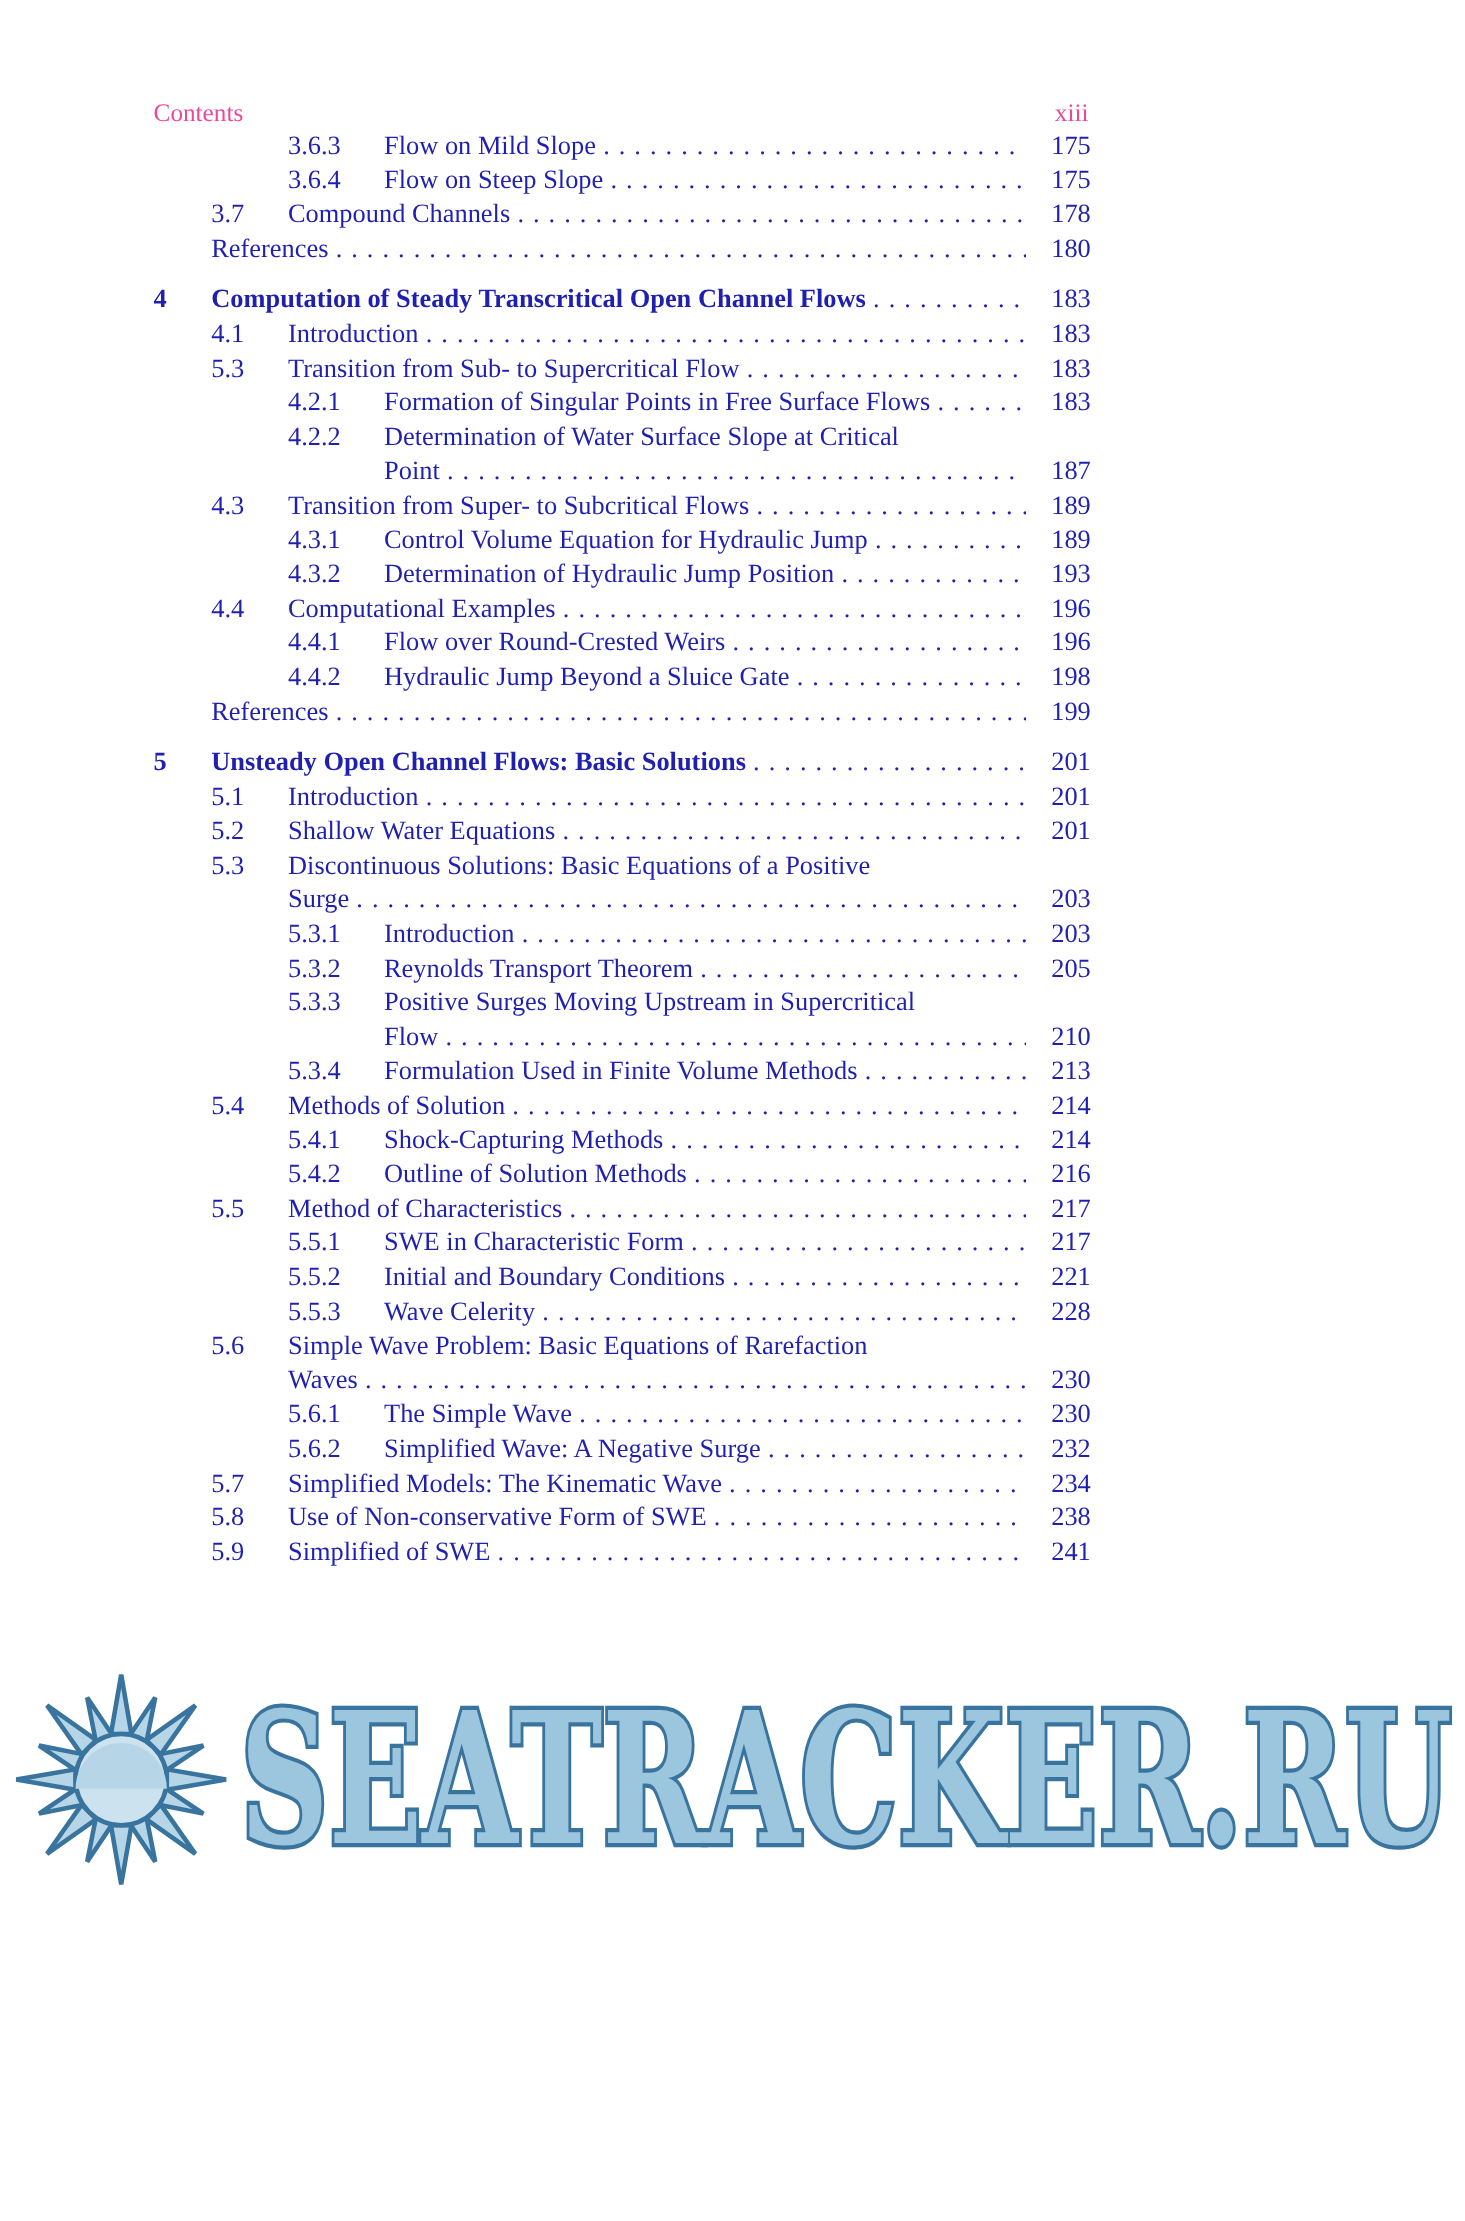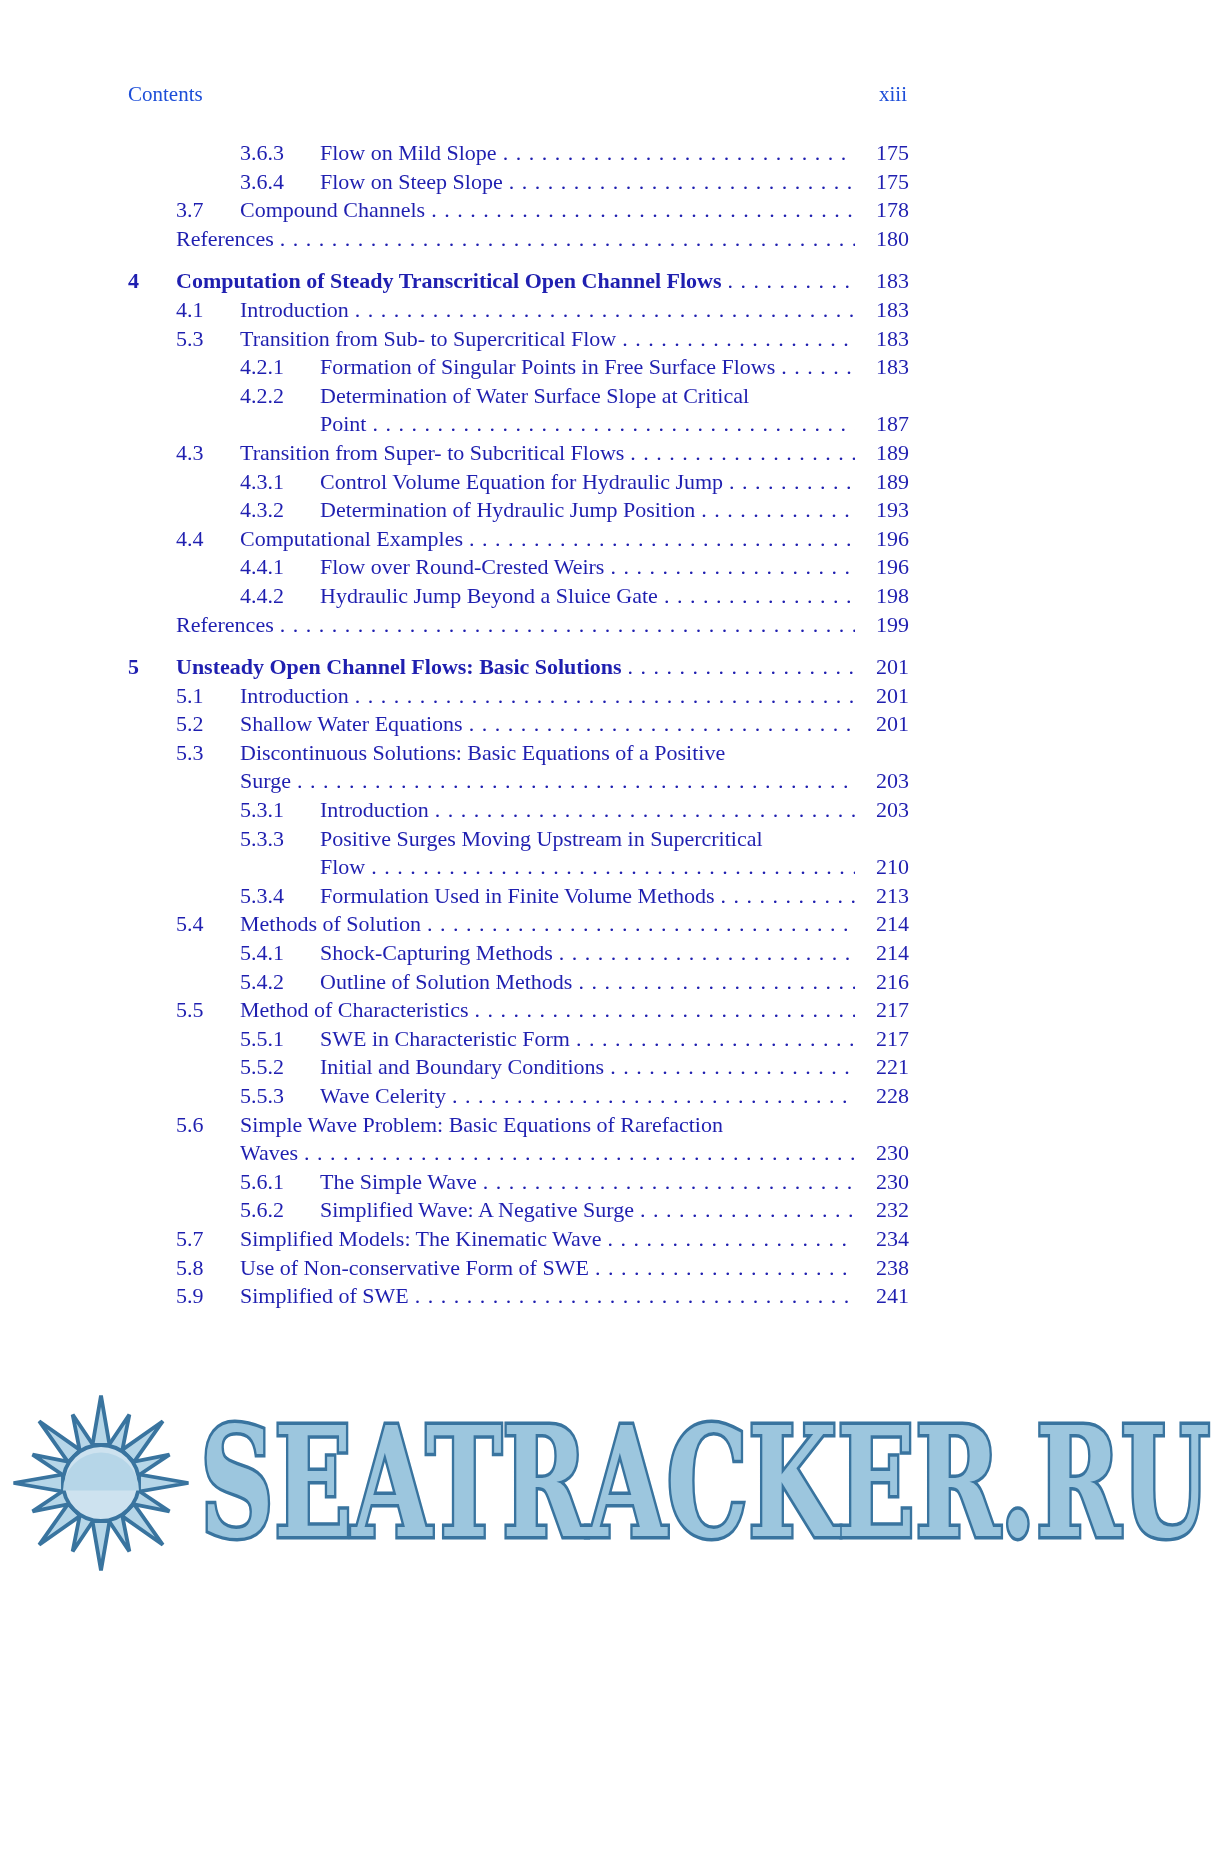--- a/index.html
+++ b/index.html
@@ -14,27 +14,26 @@
   }
   
   .running-header {
     display: flex;
     justify-content: space-between;
     margin: 0 auto;
     padding-top: 82px;
     margin-left: 128px;
     width: 779px;
     font-size: 21px;
-    color: #1d4ed8;
+    color: #ec4899;
   }
   
   .toc {
     margin-left: 128px;
     width: 781px;
-    margin-top: 32px;
     color: var(--toc-color, #1f1fb0);
     font-size: 22px;
     line-height: 28.6px;
   }
   .entry { display: flex; }
   .entry.gap { margin-top: 14px; }
   .entry .num { flex: none; }
   .entry .body { flex: 1; min-width: 0; }
   .entry .firstlines { white-space: normal; }
   .lastline { display: flex; align-items: flex-start; }
@@ -331,20 +330,31 @@
     <div class="body">
 
       <div class="lastline">
         <span class="t">Introduction</span>
         <span class="dots"></span>
         <span class="pg">203</span>
       </div>
     </div>
   </div>
 
+  <div class="entry subsection">
+    <span class="num">5.3.2</span>
+    <div class="body">
+
+      <div class="lastline">
+        <span class="t">Reynolds Transport Theorem</span>
+        <span class="dots"></span>
+        <span class="pg">205</span>
+      </div>
+    </div>
+  </div>
 
   <div class="entry subsection">
     <span class="num">5.3.3</span>
     <div class="body">
       <div class="firstlines">
             <div>Positive Surges Moving Upstream in Supercritical</div>
           </div>
       <div class="lastline">
         <span class="t">Flow</span>
         <span class="dots"></span>

